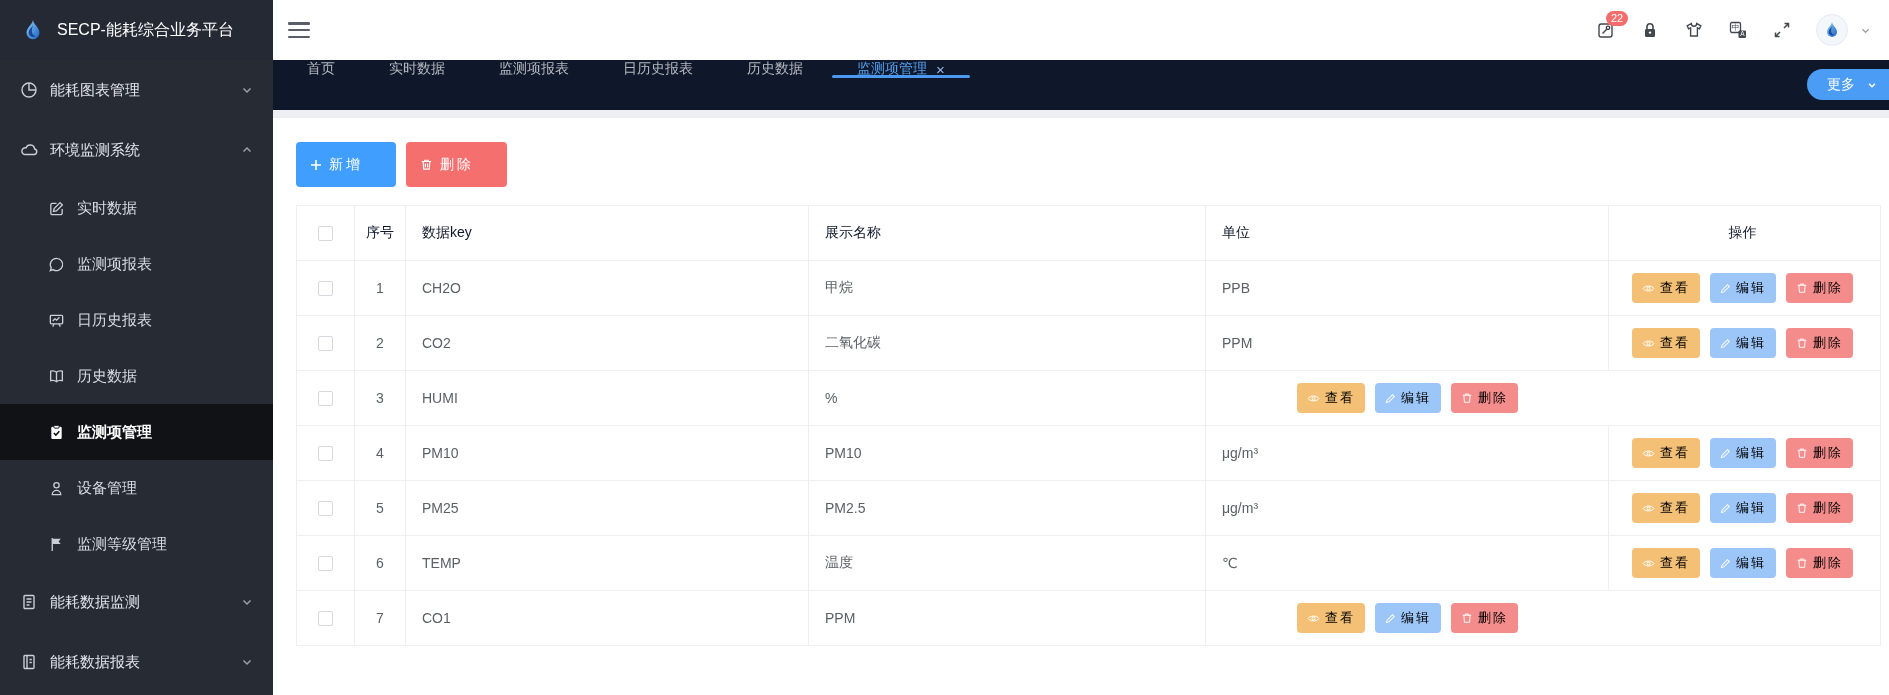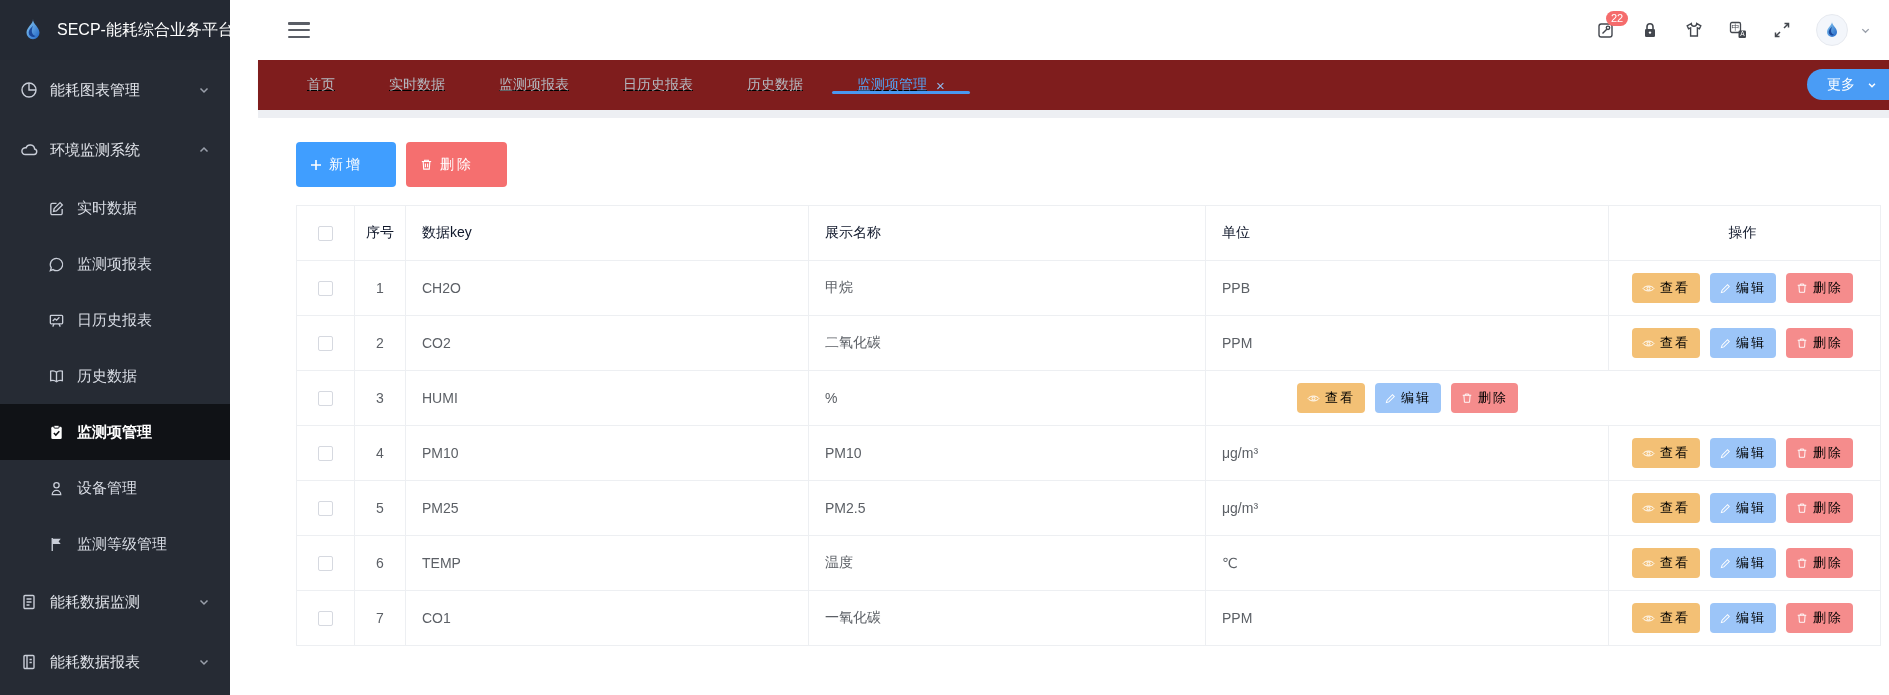--- a/index.html
+++ b/index.html
@@ -1,21 +1,21 @@
 <!DOCTYPE html>
 <html><head>
 <meta charset="utf-8">
 <style>
   * { margin:0; padding:0; box-sizing:border-box; }
   html,body { width:1889px; height:695px; overflow:hidden; }
   body { font-family:"Liberation Sans","DejaVu Sans",sans-serif; background:#fff; position:relative; font-size:14px; }
   svg { display:block; }
 
   
-  .sidebar { position:absolute; left:0; top:0; width:230px; height:695px; background:#262b34; color:#dfe3ea; z-index:5; }
+  .sidebar { position:absolute; left:0; top:0; width:273px; height:695px; background:#262b34; color:#dfe3ea; z-index:5; }
   .logo-row { height:60px; display:flex; align-items:center; padding-left:20px; gap:11px; background:#242933; }
   .logo-title { color:#ffffff; font-size:16px; white-space:nowrap; }
   .menu-item { height:60px; display:flex; align-items:center; padding:0 20px; font-size:15px; color:#e2e5eb; cursor:pointer; }
   .menu-item .mi-icon { width:18px; height:18px; margin-right:12px; color:#c9ced8; flex:none; }
   .menu-item .chev { margin-left:auto; color:#9aa0ab; }
   .submenu-item { height:56px; display:flex; align-items:center; padding:0 20px 0 48px; font-size:15px; color:#d8dce4; cursor:pointer; }
   .submenu-item .mi-icon { width:17px; height:17px; margin-right:12px; color:#c9ced8; flex:none; }
   .submenu-item.active { background:#101216; color:#ffffff; font-weight:bold; }
   .submenu-item.active .mi-icon { color:#ffffff; }
 
@@ -23,21 +23,21 @@
   .header { position:absolute; left:258px; top:0; right:0; height:60px; background:#fff; display:flex; align-items:center; padding:0 18px 0 30px; }
   .hamburger { width:22px; height:16px; display:flex; flex-direction:column; justify-content:space-between; cursor:pointer; }
   .hamburger span { display:block; height:2.5px; background:#5a5e66; border-radius:1px; }
   .header-right { margin-left:auto; display:flex; align-items:center; gap:24px; color:#43474e; }
   .hicon { width:20px; height:20px; position:relative; cursor:pointer; }
   .badge { position:absolute; top:-9px; left:10px; background:#f56c6c; color:#fff; font-size:11px; line-height:15px; padding:0 5px; border-radius:8px; white-space:nowrap; }
   .avatar { width:32px; height:32px; border-radius:50%; background:#f3f6fb; border:1px solid #e7eaf0; display:flex; align-items:center; justify-content:center; cursor:pointer; }
   .avatar-chev { color:#9aa0ab; margin-left:-12px; cursor:pointer; }
 
   
-  .tabbar { position:absolute; left:258px; top:60px; right:0; height:50px; background:#7f1d1d; box-shadow:0 1px 2px rgba(0,0,0,0.05); display:flex; align-items:center; padding-left:22px;text-decoration:underline; }
+  .tabbar { position:absolute; left:258px; top:60px; right:0; height:50px; background:#0f172a; box-shadow:0 1px 2px rgba(0,0,0,0.05); display:flex; align-items:flex-start; padding-left:22px; }
   .tab { display:flex; align-items:center; padding:0 27px; font-size:14px; color:#b4b9c0; cursor:pointer; position:relative; }
   .tab.active { color:#53a0f1; }
   .tab.active::after { content:""; position:absolute; left:2px; right:2px; bottom:0; height:3px; background:#4a98f0; border-radius:2px; }
   .tab-close { margin-left:9px; font-size:15px; color:#8fb9ec; line-height:1; }
   .more-btn { position:absolute; right:0; top:9px; height:31px; background:#4a9cf5; color:#fff; border:none; border-radius:16px 0 0 16px; padding:0 12px 0 20px; font-size:14px; display:flex; align-items:center; gap:12px; cursor:pointer; font-family:inherit; }
   .more-btn .chev { font-size:11px; }
 
   
   .content { position:absolute; left:258px; top:110px; right:0; bottom:0; background:#edeff3; }
   .panel { position:absolute; left:0; right:0; top:8px; bottom:0; background:#fff; padding:24px 8px 0 38px; }
@@ -553,21 +553,20 @@
       </button>
     </div>
   </div>
 
   <div class="trow">
     <div class="c-check">
               <span class="checkbox"></span>
             </div>
     <div class="c-index">7</div>
     <div>CO1</div>
-    <div>一氧化碳</div>
     <div>PPM</div>
     <div class="c-ops">
       <button class="mini-btn mb-view">
         <span>
           <svg viewBox="0 0 14 10" width="13" height="9" fill="none" stroke="#fff" stroke-width="1.1">
             <path d="M1 5 C3.2 1.4 10.8 1.4 13 5 C10.8 8.6 3.2 8.6 1 5 z"></path>
                     <circle cx="7" cy="5" r="1.7"></circle>
           </svg>
         </span>
         <span class="lbl">查看</span>

